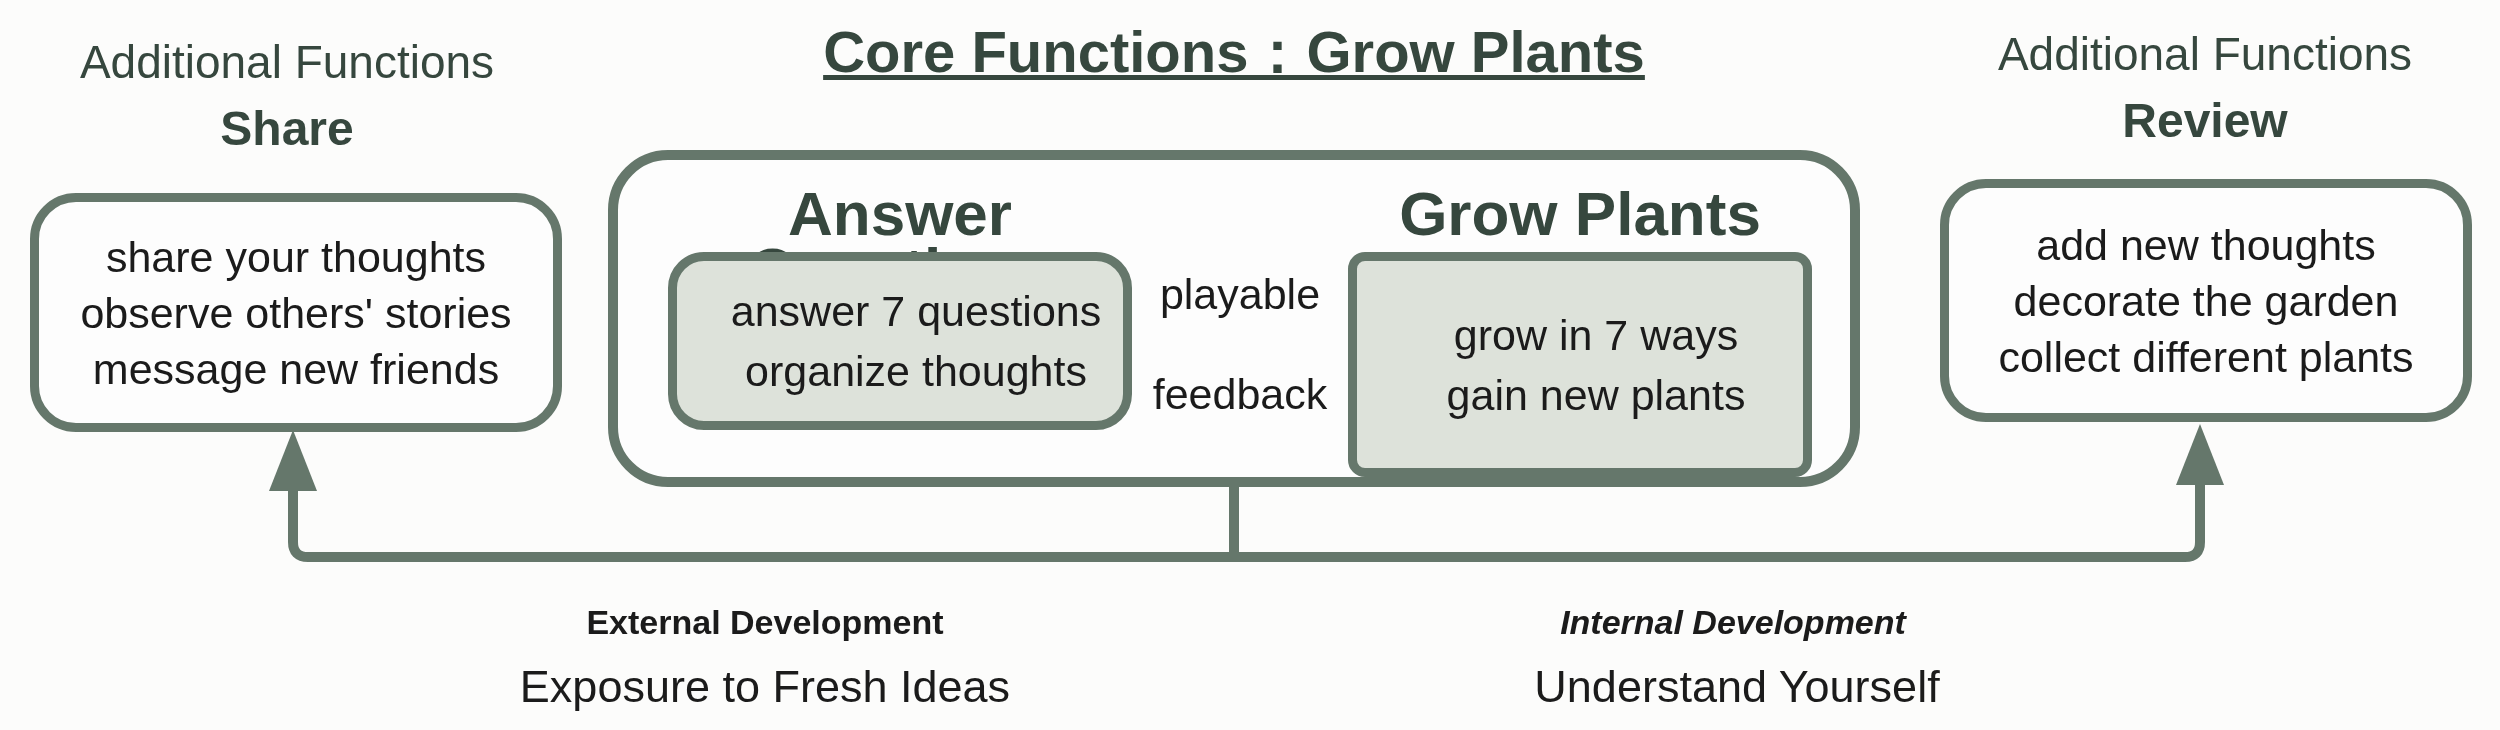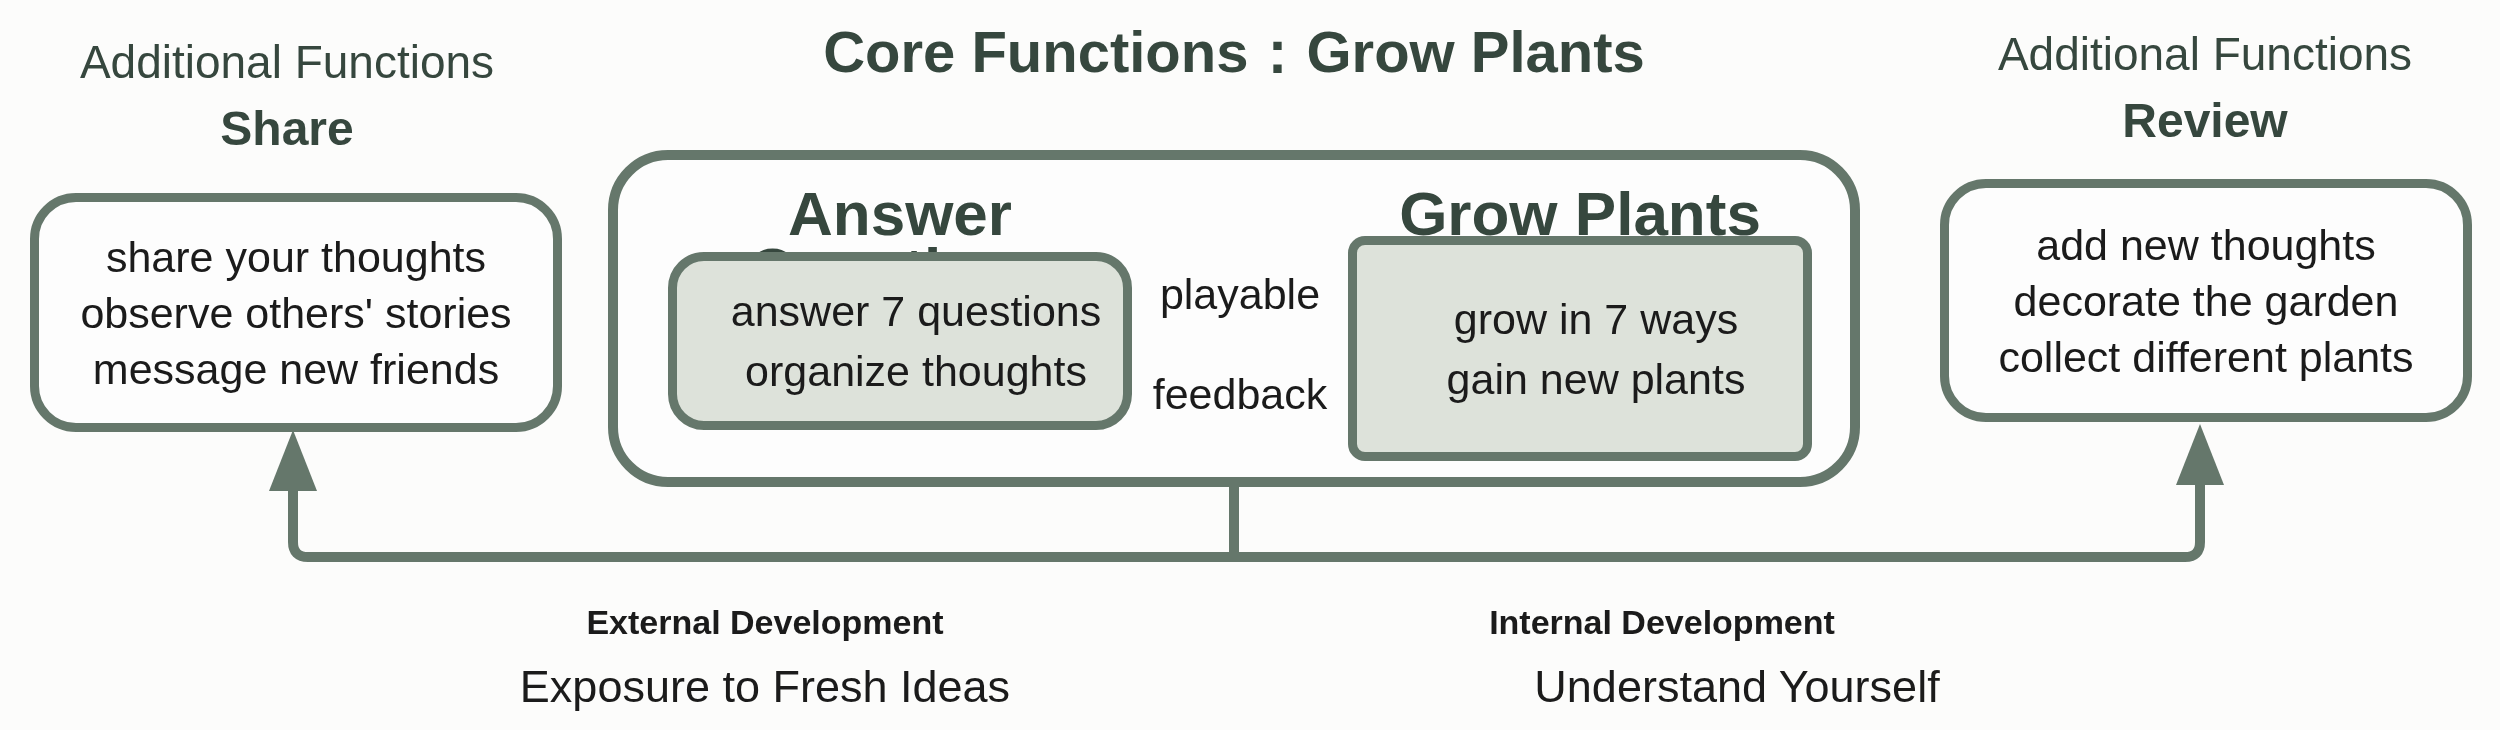--- a/index.html
+++ b/index.html
@@ -111,43 +111,43 @@
 </svg>
 
 <div class="abs kicker center-text" style="left:12px; top:36px; width:550px;">Additional Functions</div>
 <div class="abs side-title center-text" style="left:12px; top:102px; width:550px;">Share</div>
 <div class="abs rbox" style="left:30px; top:193px; width:532px; height:239px;">
   <div class="line">share your thoughts</div>
   <div class="line">observe others' stories</div>
   <div class="line">message new friends</div>
 </div>
 
-<div class="abs main-title center-text" style="left:684px; top:20px; width:1100px;">Core Functions：Grow Plants</div>
+<div class="abs main-title center-text" style="left:684px; top:20px; width:1100px;text-decoration:underline;">Core Functions：Grow Plants</div>
 
 <div class="abs big-box" style="left:608px; top:150px; width:1252px; height:337px;"></div>
 
 <div class="abs group-heading center-text" style="left:668px; top:186px; width:464px;">Answer Questions</div>
 <div class="abs group-heading center-text" style="left:1348px; top:186px; width:464px;">Grow Plants</div>
 
 <div class="abs inner-box" style="left:668px; top:252px; width:464px; height:178px;">
   <div class="line">answer 7 questions</div>
   <div class="line">organize thoughts</div>
 </div>
-<div class="abs inner-box" style="left:1348px; top:236px; width:464px; height:225px;border-radius:17px;">
+<div class="abs inner-box" style="left:1348px; top:252px; width:464px; height:225px;border-radius:17px;">
   <div class="line">grow in 7 ways</div>
   <div class="line">gain new plants</div>
 </div>
 
 <div class="abs link-label center-text" style="left:1132px; top:270px; width:216px;">playable</div>
 <div class="abs link-label center-text" style="left:1132px; top:370px; width:216px;">feedback</div>
 
 <div class="abs kicker center-text" style="left:1930px; top:28px; width:550px;">Additional Functions</div>
 <div class="abs side-title center-text" style="left:1930px; top:94px; width:550px;">Review</div>
 <div class="abs rbox" style="left:1940px; top:179px; width:532px; height:243px;">
   <div class="line">add new thoughts</div>
   <div class="line">decorate the garden</div>
   <div class="line">collect different plants</div>
 </div>
 
 <div class="abs bottom-bold center-text" style="left:465px; top:596px; width:600px;">External Development</div>
 <div class="abs bottom-sub center-text" style="left:465px; top:662px; width:600px;">Exposure to Fresh Ideas</div>
-<div class="abs bottom-bold center-text" style="left:1362px; top:596px; width:600px;">Internal Development</div>
+<div class="abs bottom-bold center-text" style="left:1433px; top:596px; width:600px;font-style:italic;">Internal Development</div>
 <div class="abs bottom-sub center-text" style="left:1437px; top:662px; width:600px;">Understand Yourself</div>
 
 </body></html>

